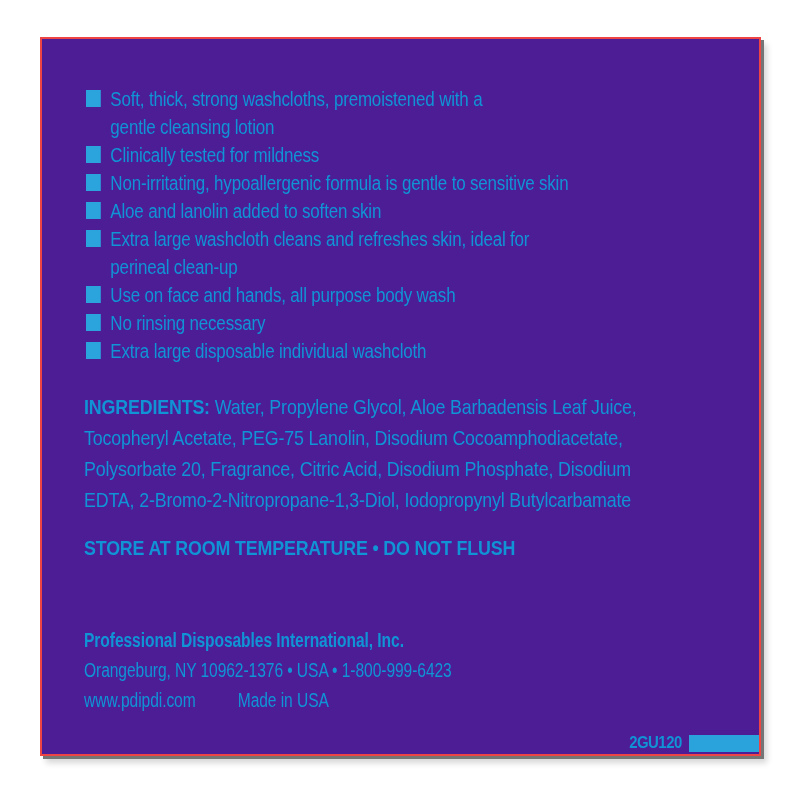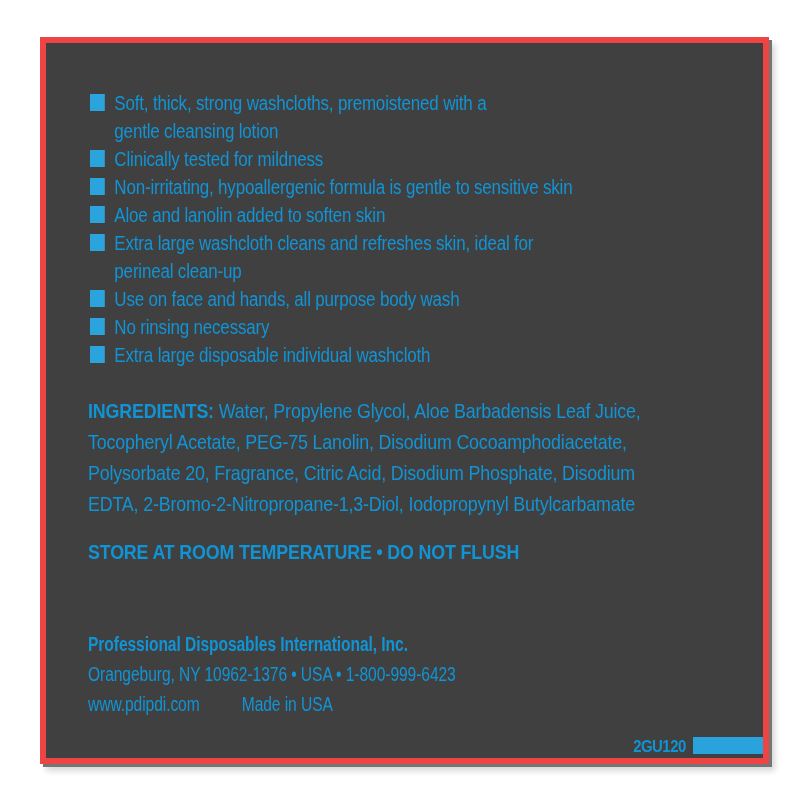--- a/index.html
+++ b/index.html
@@ -9,22 +9,22 @@
   }
   html,body{margin:0;padding:0;background:#ffffff;}
   body{
     width:800px;height:800px;position:relative;overflow:hidden;
     font-family:"Liberation Sans", sans-serif;
     -webkit-font-smoothing:antialiased;
   }
   .page{position:relative;width:800px;height:800px;background:#ffffff;}
   .card{
     position:absolute;left:40px;top:37px;width:717px;height:715px;
-    background:#404040;
-    border:6px solid #ef4444;
+    background:#4c1d95;
+    border:2px solid #ef4444;
     box-shadow:3px 3px 0 #757575, 6px 7px 6px rgba(0,0,0,0.16);
   }
   .card *{color:var(--blue);}
   
   .features{
     position:absolute;left:44px;top:46px;margin:0;padding:0;list-style:none;
     width:700px;font-size:19.5px;line-height:28px;letter-spacing:-0.2px;
     transform:scaleX(0.87);transform-origin:0 0;
   }
   .features li{position:relative;padding-left:28px;margin:0;}
@@ -50,21 +50,21 @@
   
   .footer{
     position:absolute;left:42px;top:586px;
     font-size:20px;line-height:30px;letter-spacing:-0.1px;white-space:nowrap;
     transform:scaleX(0.78);transform-origin:0 0;
   }
   .company{font-weight:bold;}
   .madein{margin-left:54px;}
   
   .codeblock{
-    position:absolute;right:0;bottom:0;display:flex;align-items:flex-start;
+    position:absolute;right:0;bottom:0;display:flex;align-items:center;
   }
   .code{
     font-weight:bold;font-size:17px;letter-spacing:-0.6px;
     margin:0 7px 1px 0;
     transform:scaleX(0.88);transform-origin:100% 100%;
   }
   .bar{width:70px;height:17px;background:var(--bar);}
 </style>
 </head>
 <body>

